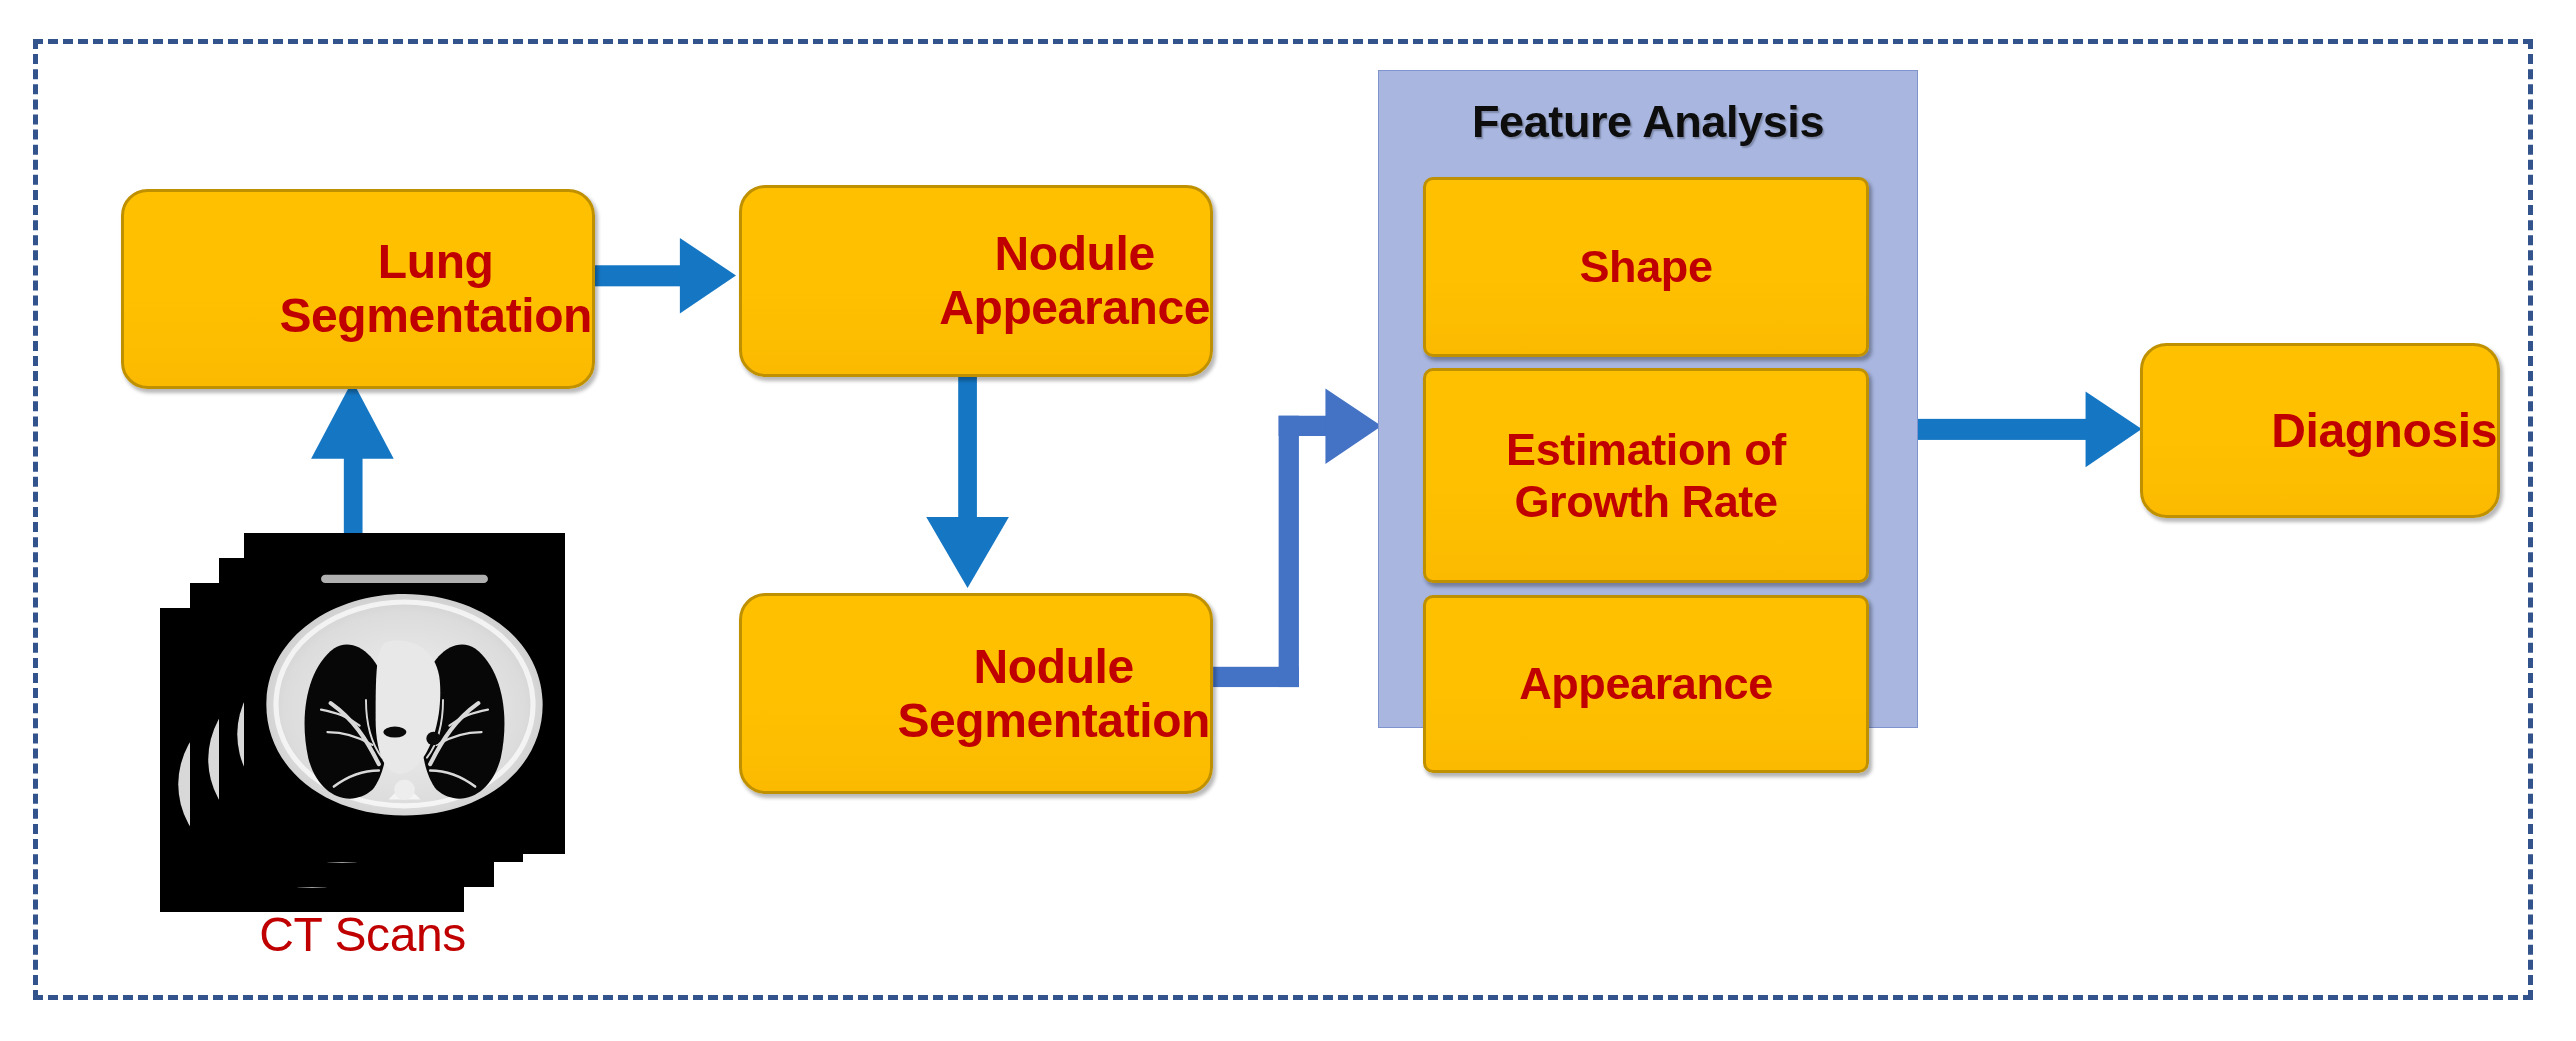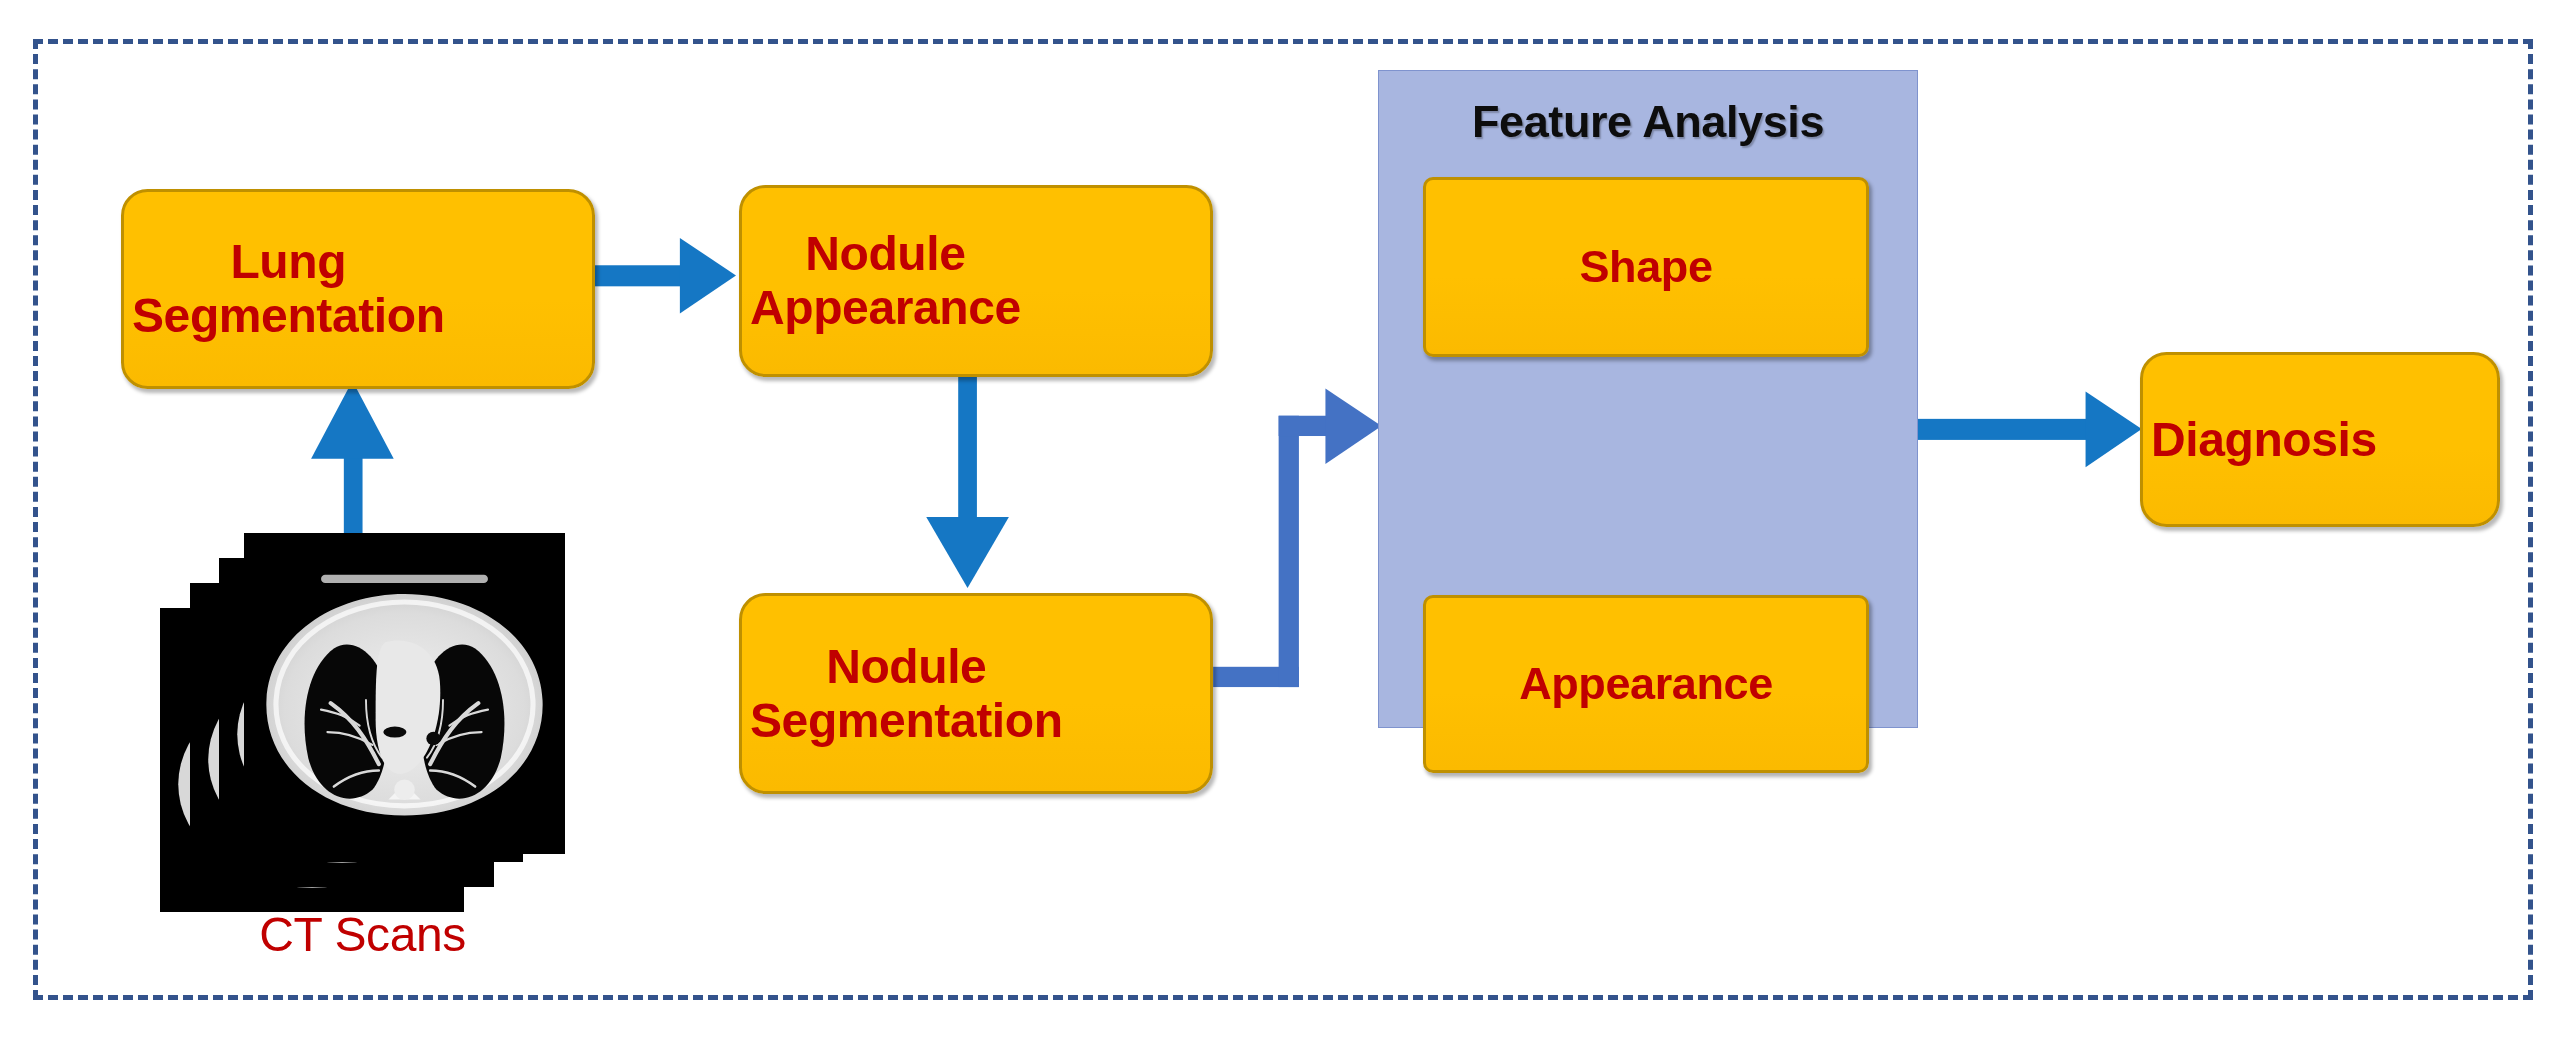--- a/index.html
+++ b/index.html
@@ -32,21 +32,21 @@
   
   .node {
     position: absolute;
     box-sizing: border-box;
     background: linear-gradient(180deg, #FFC000 0%, #FFC000 55%, #FBBA00 100%);
     border: 3.9px solid #BF9000;
     border-radius: 26.5px;
     box-shadow: 2.3px 3.1px 3.9px rgba(0,0,0,0.28);
     display: flex;
     align-items: center;
-    justify-content: flex-start;
+    justify-content: flex-end;
     text-align: center;
     color: #C00000;
     font-weight: bold;
     line-height: 1.12;
     letter-spacing: -0.4px;
     padding-left: 8px;
   }
   .node span { display: block; width: 100%; }
 
   
@@ -58,21 +58,20 @@
     left: 739px; top: 185px; width: 474px; height: 192px;
     font-size: 48px;
   }
   #node-nodule-segmentation {
     left: 739px; top: 593px; width: 474px; height: 201px;
     font-size: 48px;
   }
   #node-diagnosis {
     left: 2140px; top: 343px; width: 360px; height: 175px;
     font-size: 48px;
-    margin-top: 9px;
   }
 
   
   #panel-feature-analysis {
     position: absolute;
     left: 1378px; top: 70px;
     width: 540px; height: 658px;
     background: #A8B6E0;
     border: 1.6px solid #7F93CE;
     box-sizing: border-box;
@@ -300,20 +299,26 @@
 
   <div id="panel-feature-analysis">
     <div id="feature-analysis-title">Feature Analysis</div>
 
     <div class="sub-node" id="sub-node-shape">
       <div>
         <span>Shape</span>
       </div>
     </div>
 
+    <div class="sub-node" id="sub-node-growth">
+      <div>
+        <span>Estimation of</span>
+        <span>Growth Rate</span>
+      </div>
+    </div>
 
     <div class="sub-node" id="sub-node-appearance">
       <div>
         <span>Appearance</span>
       </div>
     </div>
   </div>
 
 </div>
 

